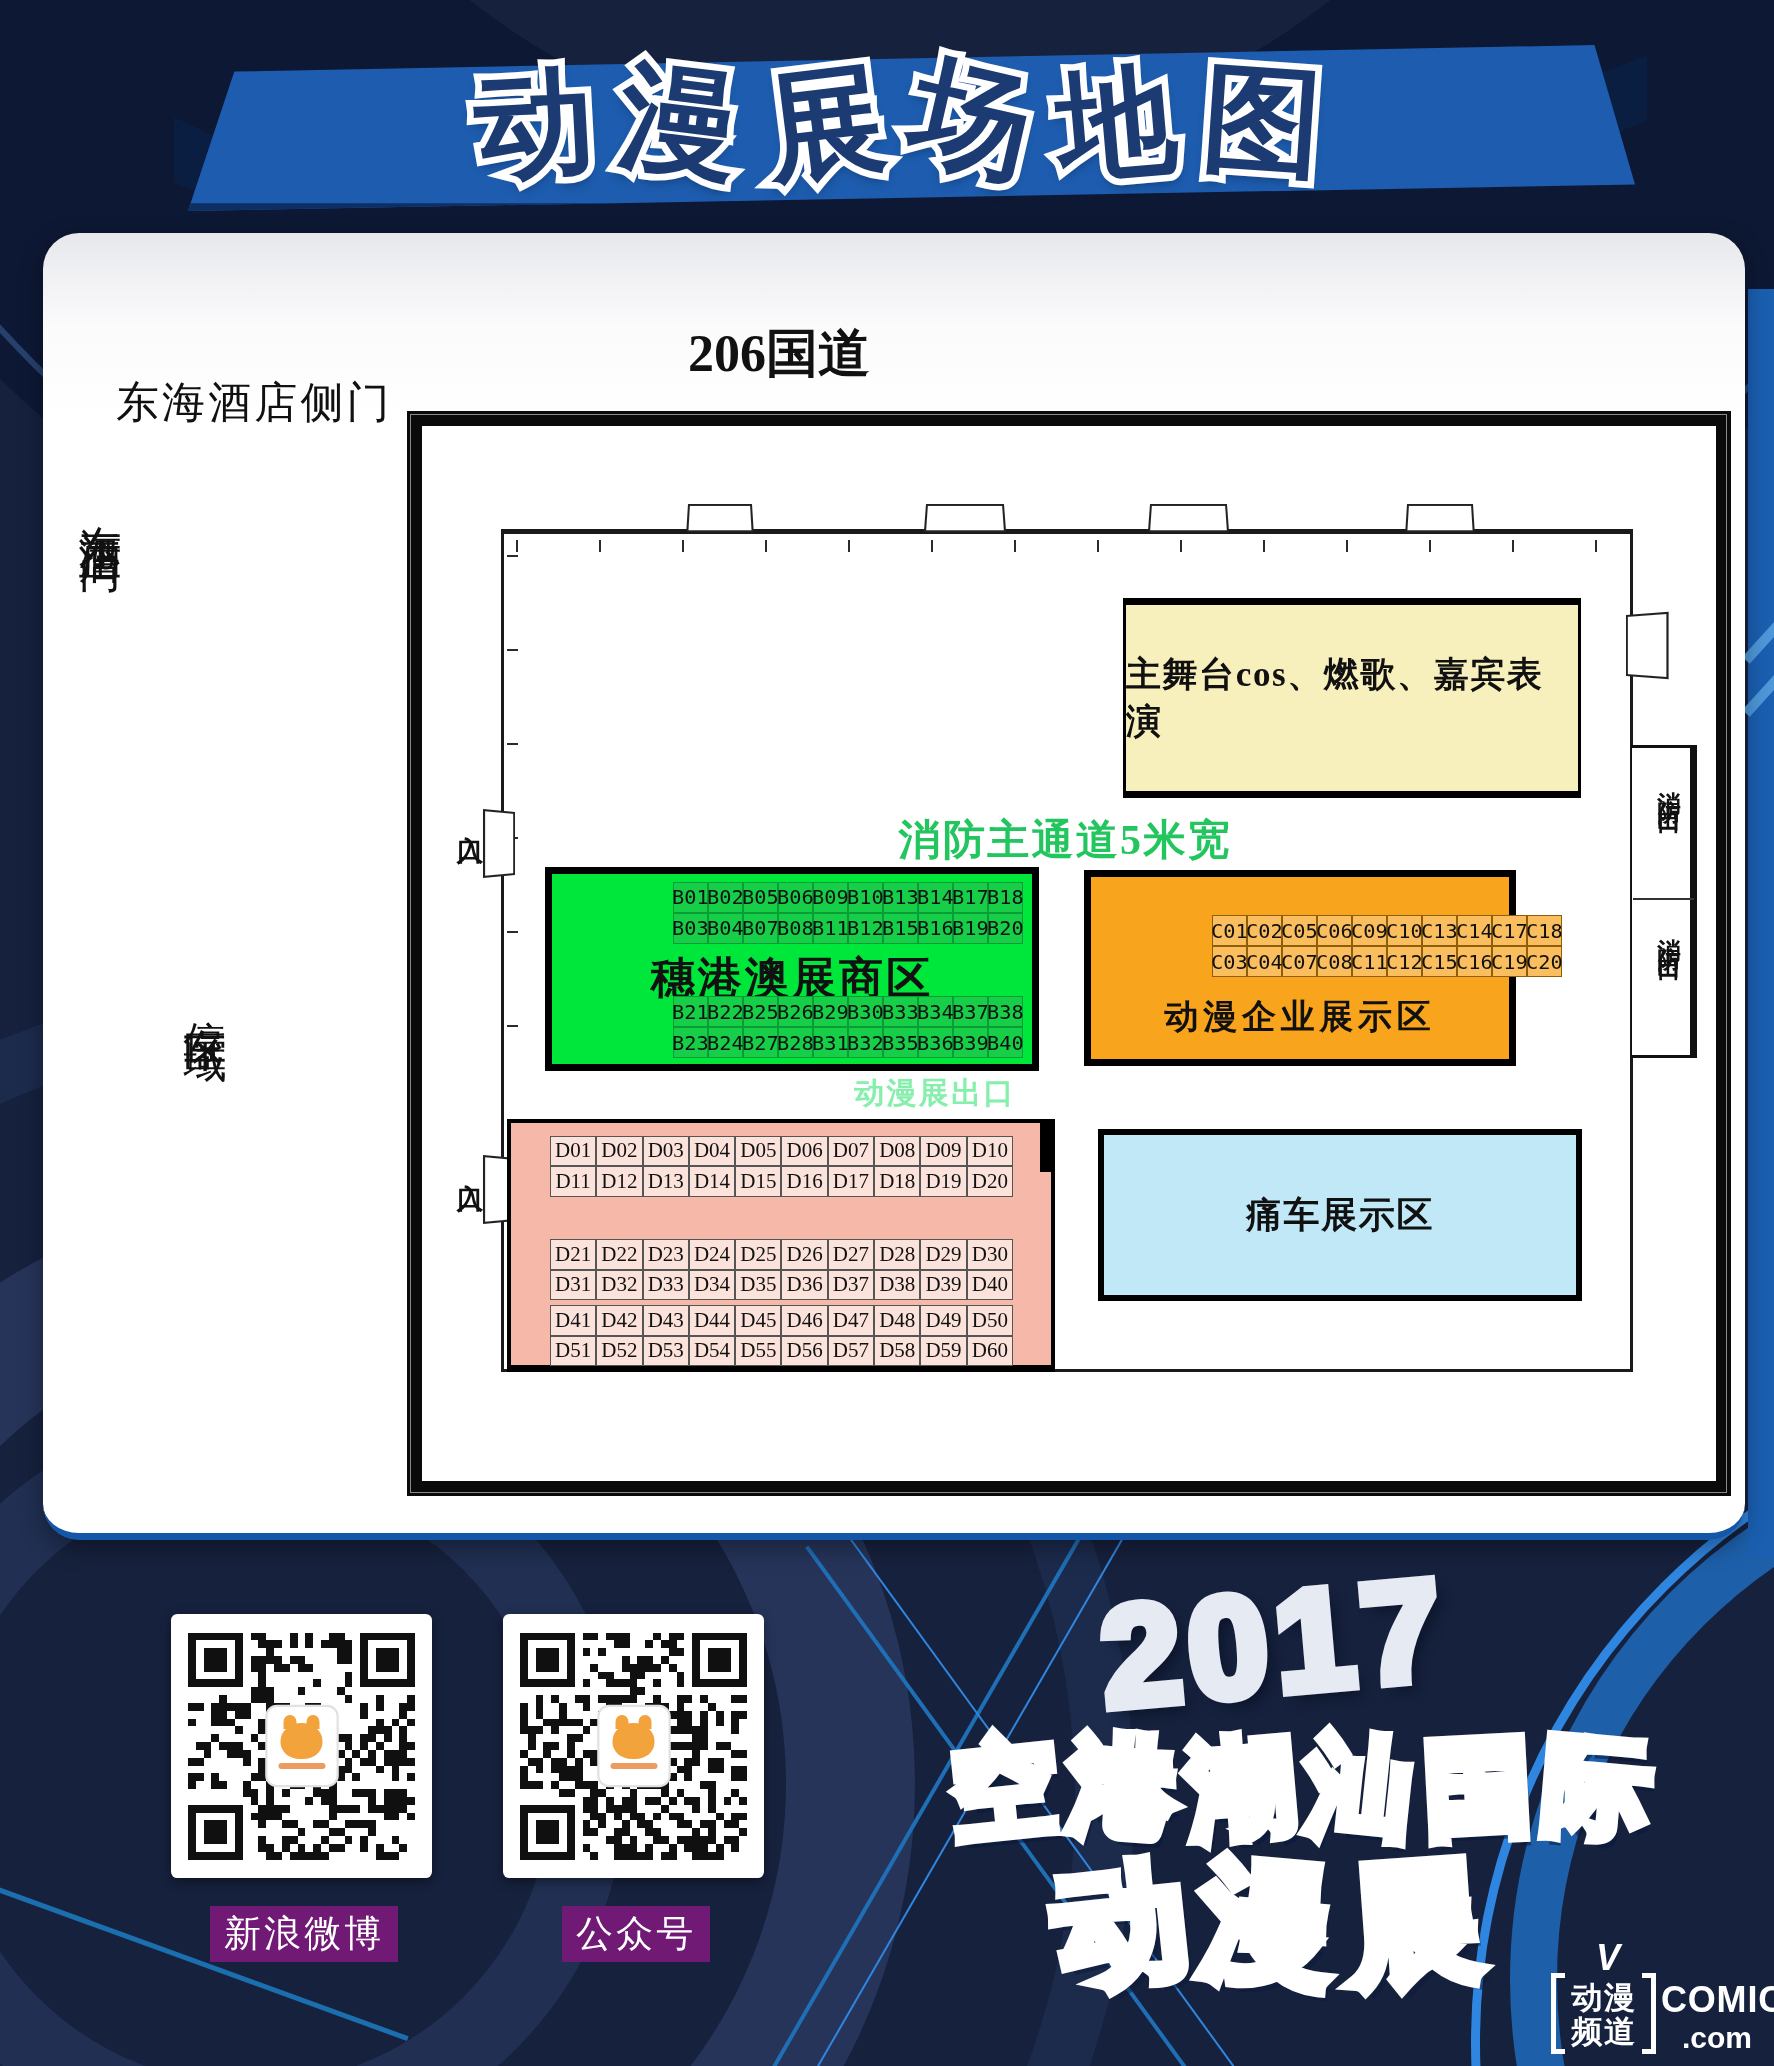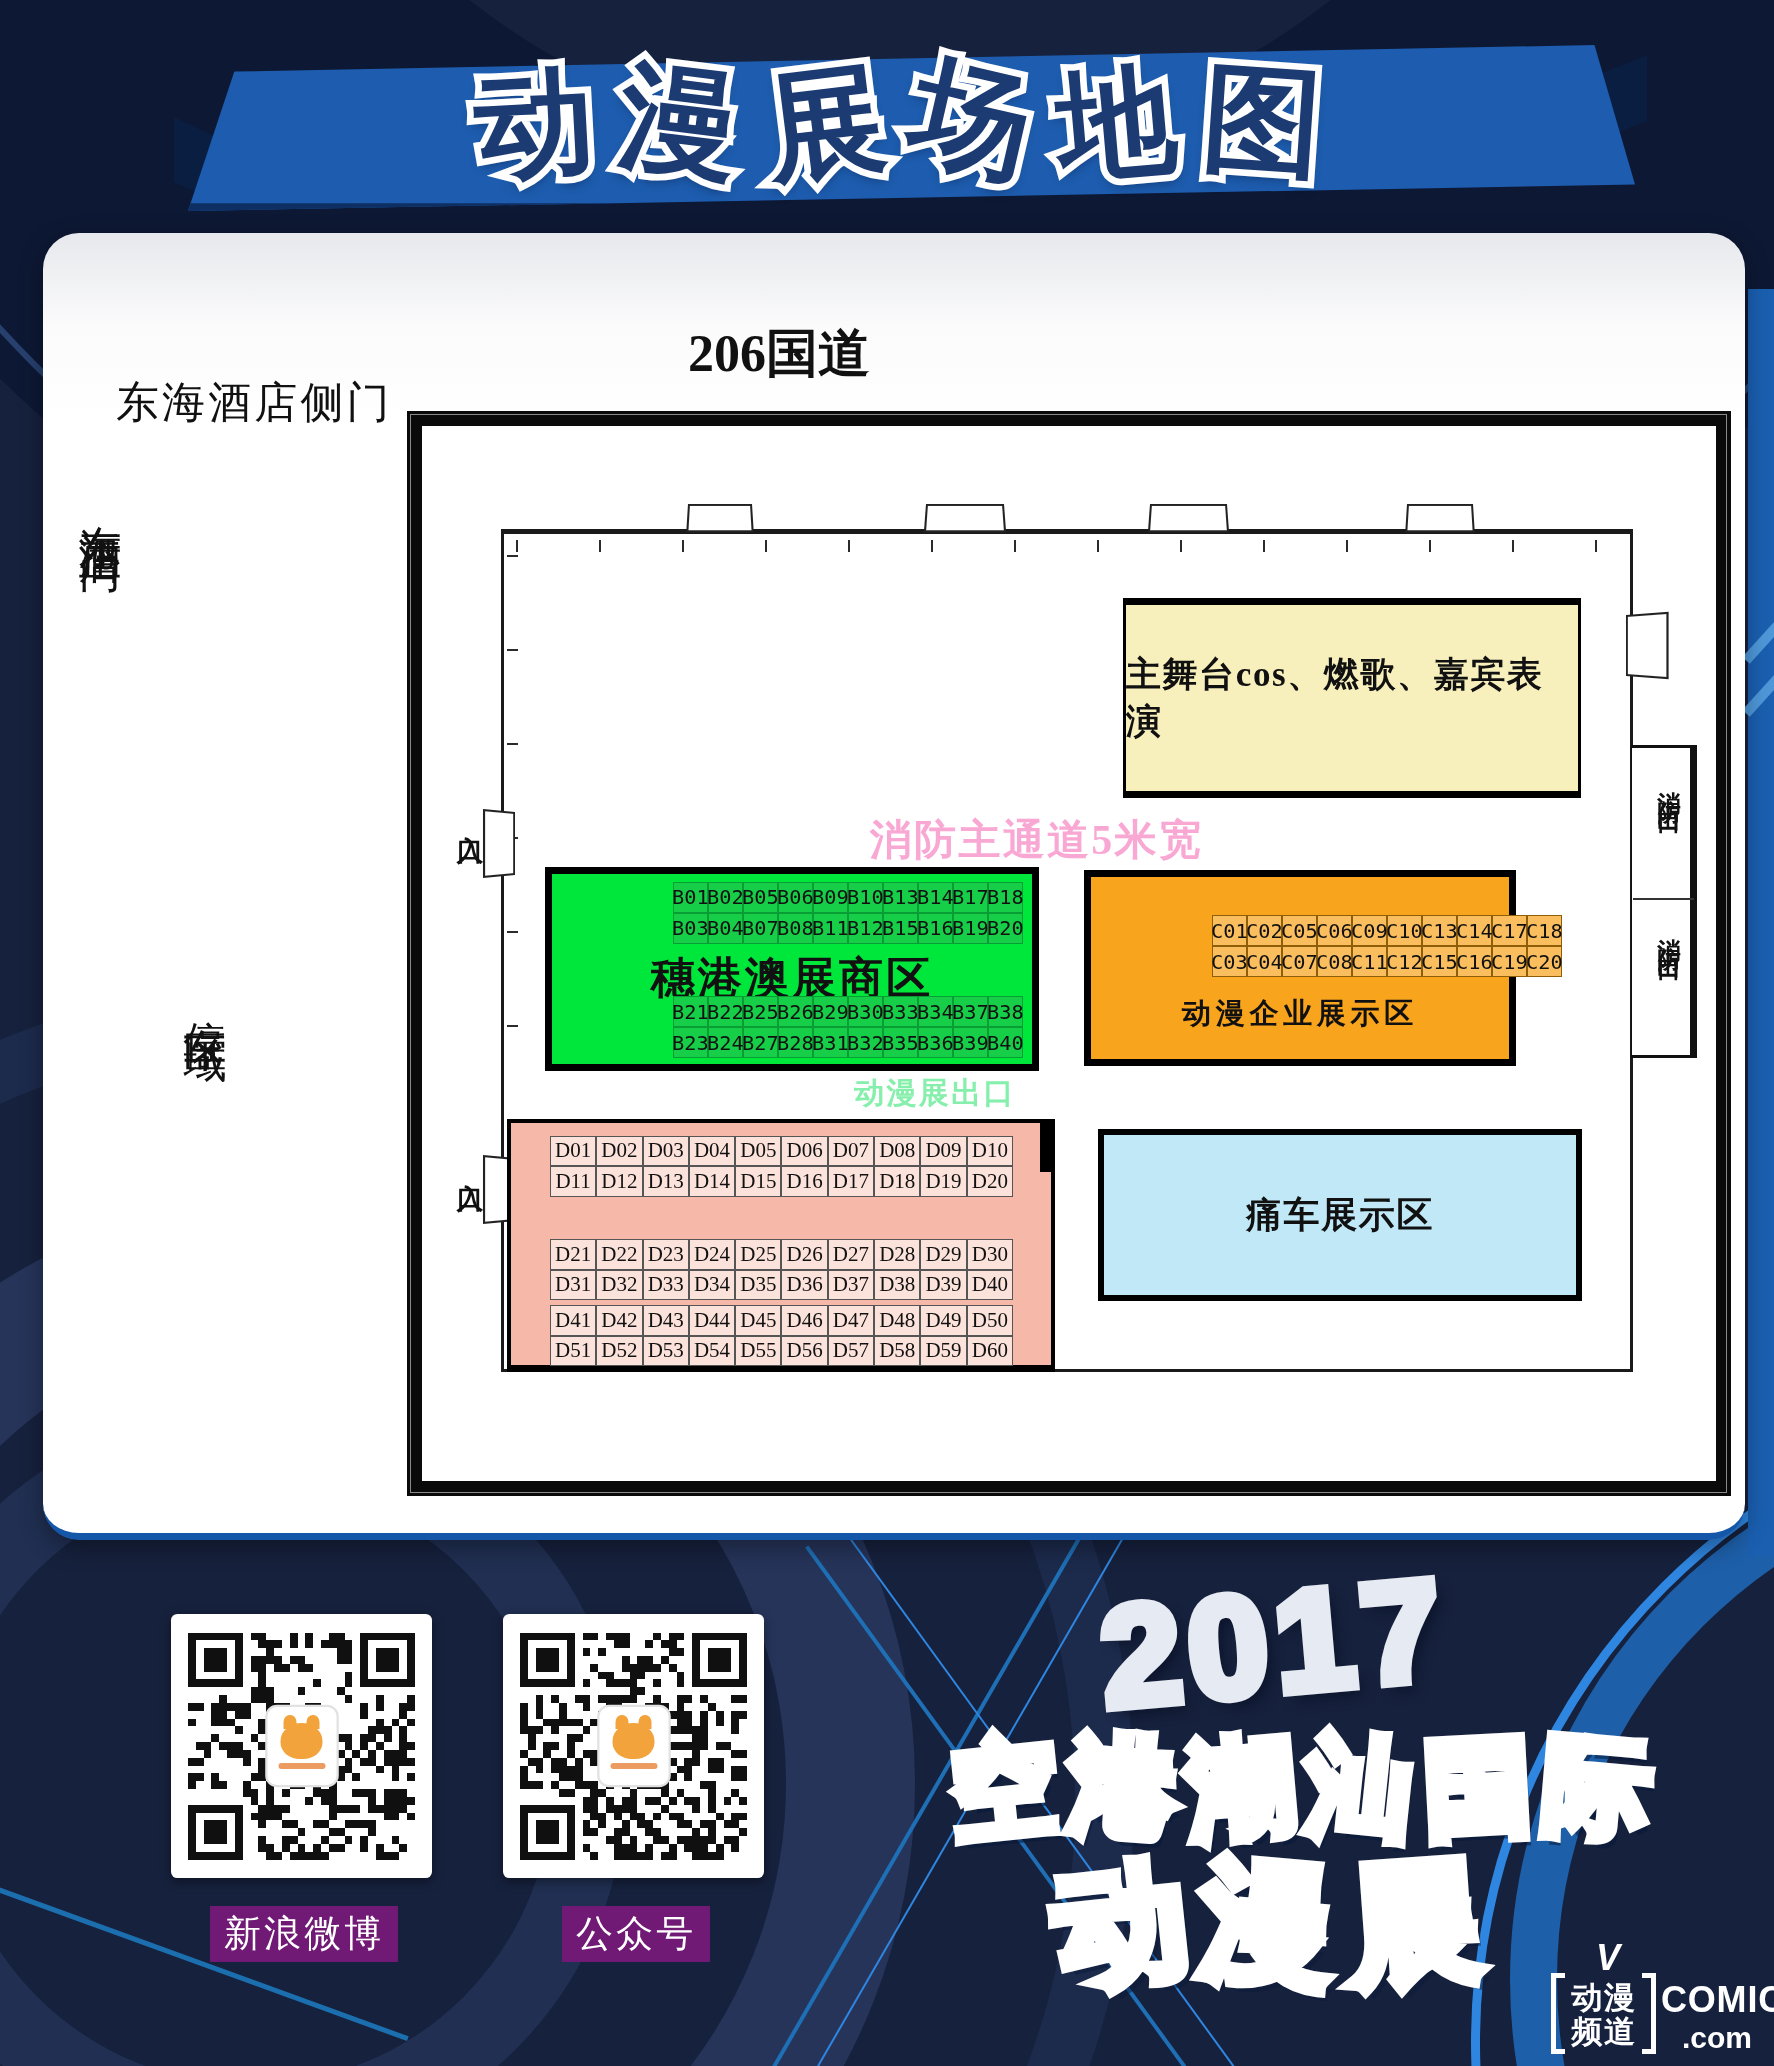--- a/index.html
+++ b/index.html
@@ -81,31 +81,31 @@
   .zone-blue .t{font-family:"Liberation Serif",serif;font-weight:600;font-size:36px;letter-spacing:1.6px}
 
   .cluster-row{position:absolute;display:flex;justify-content:flex-end}
   .cluster{display:grid;grid-template-columns:repeat(2,35px);grid-auto-rows:31px}
   .cluster .cell{display:flex;align-items:center;justify-content:center;
     font-family:"DejaVu Sans Mono","Liberation Mono",monospace;font-size:20.3px;color:#111}
   .zone-green .cluster .cell{background:#17CE49;border:0.8px solid #099D35}
   .zone-orange .cluster .cell{background:#FBBE5E;border:0.8px solid #8F5E08}
   .zone-title{position:absolute;width:100%;text-align:center;font-weight:700;color:#111}
   .gz-title{top:75px;font-size:44px;letter-spacing:3.1px}
-  .oz-title{top:117px;font-size:29px;letter-spacing:4.7px}
+  .oz-title{top:117px;font-size:34px;letter-spacing:4.7px}
   .pz-title{position:absolute;width:100%;text-align:center;font-family:"Liberation Serif",serif;
     font-weight:700;font-size:38px;letter-spacing:1.6px;color:#111}
 
   .dband{position:absolute;left:39px;width:463px;display:grid;grid-template-columns:repeat(10,1fr);grid-auto-rows:30.5px}
   .dband .dcell{display:flex;align-items:center;justify-content:center;background:#FBE2DA;border:0.8px solid #555;
     font-family:"Liberation Serif",serif;font-size:21px;color:#111}
   .pink-block{position:absolute;left:529px;top:0px;width:12.5px;height:49px;background:#000}
 
-  .fire-channel{position:absolute;left:841px;top:812px;width:391px;text-align:center;
-    font-family:"Liberation Serif",serif;font-weight:700;font-size:42px;letter-spacing:2.3px;color:#f9a8d4}
+  .fire-channel{position:absolute;left:841px;top:812px;width:391px;text-align:right;
+    font-family:"Liberation Serif",serif;font-weight:700;font-size:42px;letter-spacing:2.3px;color:#22c55e}
   .expo-exit{position:absolute;left:821px;top:1073px;width:228px;text-align:center;
     font-family:"Liberation Serif",serif;font-weight:700;font-size:30px;letter-spacing:2.3px;color:#86efac}
 
   
   .qr-card{position:absolute;width:261px;height:264px;background:#fff;border-radius:6.3px;padding:17px;box-shadow:0 3.1px 11px rgba(0,0,0,.4)}
   .qr-card svg{width:100%;height:100%;shape-rendering:crispEdges}
   .mascot{position:absolute;left:50%;top:50%;transform:translate(-50%,-50%);width:69px;height:78px;background:#fff;
     border-radius:9.4px;box-shadow:0 0 0 2.3px #e2e2e2;display:flex;flex-direction:column;align-items:center;justify-content:center;gap:4.7px}
   .mascot .blob{width:42px;height:36px;background:#F2A33C;border-radius:50% 50% 46% 46%;position:relative}
   .mascot .blob:before,.mascot .blob:after{content:"";position:absolute;top:-7.8px;width:12.5px;height:14px;background:#F2A33C;border-radius:50% 50% 0 0}

